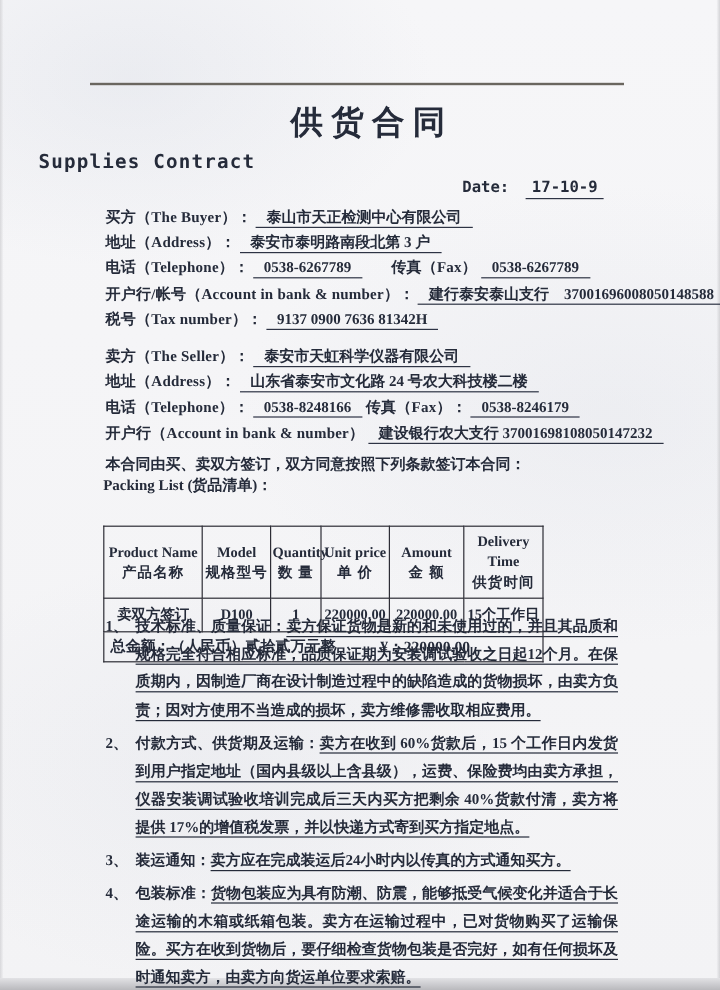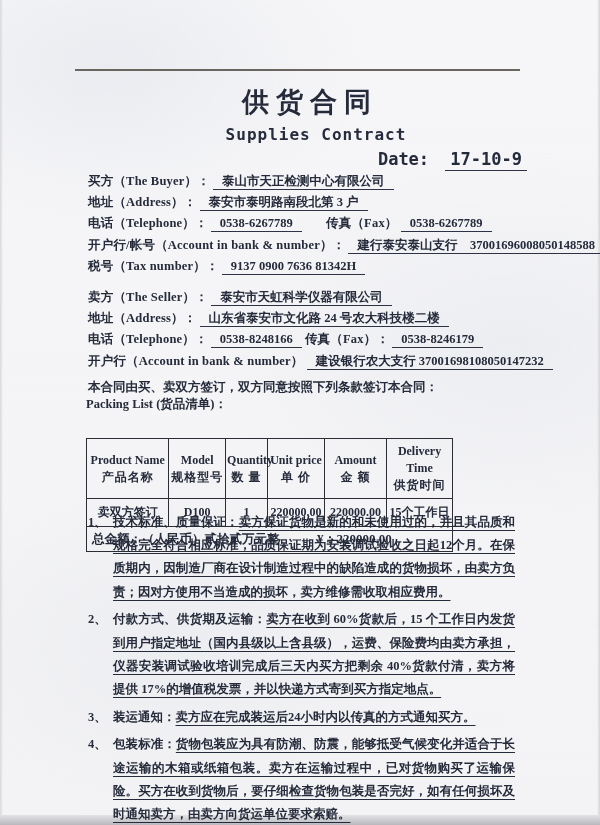--- a/index.html
+++ b/index.html
@@ -16,26 +16,26 @@
   .edge-left  { position:absolute; left:0; top:0; bottom:0; width:3px;
                 background:linear-gradient(90deg,#d8d8db,rgba(216,216,219,0)); }
   .edge-right { position:absolute; right:0; top:0; bottom:0; width:3px;
                 background:linear-gradient(270deg,#d4d4d7,rgba(212,212,215,0)); }
   .edge-bottom{ position:absolute; left:0; right:0; bottom:0; height:10px;
                 background:linear-gradient(#e2e2e5,#b9b9bd); }
   .rule-top { position:absolute; top:69px; left:75px; width:445px; height:0;
               border-top:2px solid #6a665f; }
   .title-cn { position:absolute; top:84px; left:0; width:100%; text-align:center;
               font-size:27px; letter-spacing:7px;padding-left:20px; }
-  .title-en { position:absolute; top:125px; left:0; width:100%; text-align:center;
+  .title-en { position:absolute; top:125px; left:0; width:100%; 
               font-family:"DejaVu Sans Mono","Liberation Mono",monospace;
               font-size:16px; font-weight:700; letter-spacing:1px;padding-left:32px; }
-  .date-line{ position:absolute; top:149px; right:73px;
+  .date-line{ position:absolute; top:149px; right:97px;
               font-family:"DejaVu Sans Mono","Liberation Mono",monospace;
-              font-size:17px; font-weight:700; }
+              font-size:13px; font-weight:700; }
   .date-line .val { border-bottom:1.6px solid #2d3344; padding:0 5px 1px 5px; margin-left:6px; }
 
   .fieldblock { position:absolute; left:88px; right:55px; }
   .fb-buyer  { top:173px; }
   .fb-seller { top:289px; }
   .frow { height:21.2px; white-space:nowrap; font-size:12.5px; }
   .frow .lbl { letter-spacing:0.2px; }
   .frow .val { border-bottom:1.6px solid #2d3344; padding:0 9px 1px 9px;margin-top:28px; }
   .frow .gap { display:inline-block; width:18px; }
 

